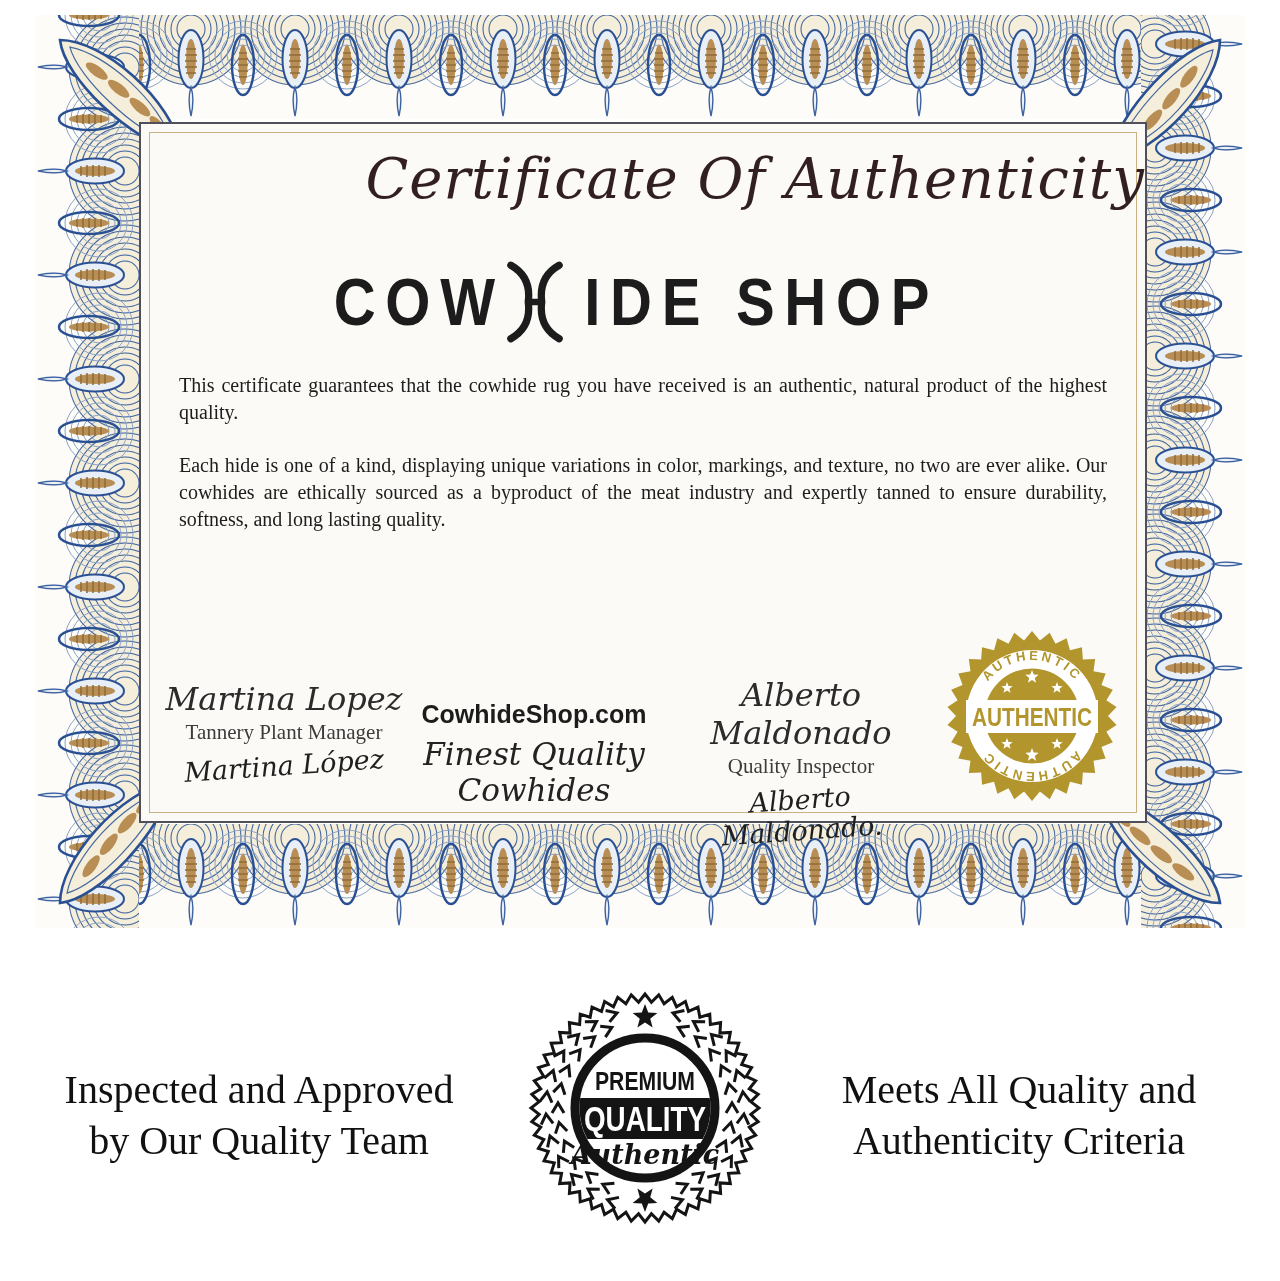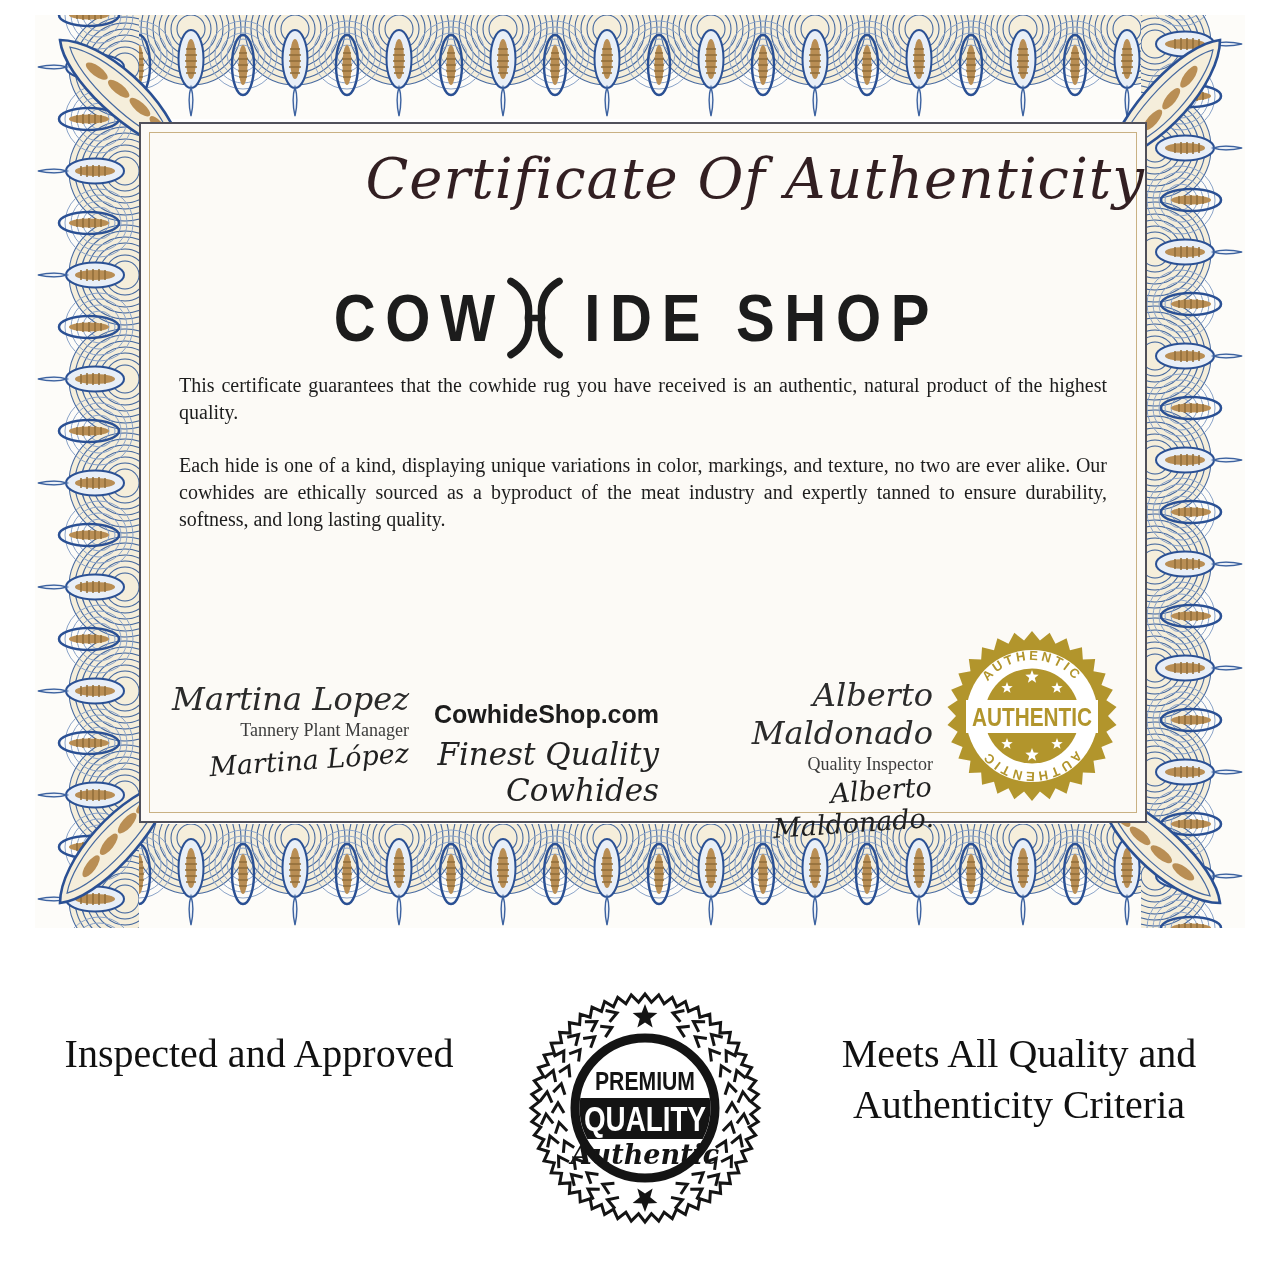--- a/index.html
+++ b/index.html
@@ -12,49 +12,49 @@
   
   .panel{position:absolute;left:139px;top:122px;width:1008px;height:701px;
          background:#fcfaf6;border:2px solid #50505a;box-sizing:border-box;}
   .panel-inner-line{position:absolute;inset:8px;border:1.5px solid #c9b183;pointer-events:none;}
 
   .title{position:absolute;top:22px;left:0;width:100%;margin:0;text-align:right;
          font-family:"DejaVu Serif",serif;font-style:italic;font-weight:400;
          font-size:56px;letter-spacing:1px;color:#321f22;}
 
   .brand{position:absolute;top:136px;left:0;width:100%;display:flex;justify-content:center;
-         align-items:center;color:#1c1c1c;margin-top:16px;}
+         align-items:center;color:#1c1c1c;}
   .brand-txt{font-family:"Liberation Sans",sans-serif;font-weight:700;font-size:66px;
              letter-spacing:11px;transform:scaleX(.88);white-space:nowrap;}
   .hide-h{width:58px;height:84px;margin:0 -4px 0 -10px;flex:0 0 auto;}
 
   .p{position:absolute;left:38px;right:38px;margin:0;font-size:20px;line-height:1.36;
      color:#1d1d1d;text-align:justify;}
   .p1{top:248px;}
   .p2{top:328px;}
   .p3{top:424px;}
 
-  .sig{position:absolute;text-align:right;color:#222;}
+  .sig{position:absolute;text-align:center;color:#222;}
   .sig-manager{left:18px;top:556px;width:250px;}
   .sig-brand{left:268px;top:576px;width:250px;}
   .sig-inspector{left:528px;top:552px;width:264px;}
   .sig-name{font-family:"DejaVu Serif",serif;font-style:italic;font-size:32px;color:#2b2b2b;}
-  .sig-role{font-size:18px;color:#3c3c3c;margin-top:2px;}
+  .sig-role{font-size:21px;color:#3c3c3c;margin-top:2px;}
   .sig-hand{font-family:"DejaVu Serif",serif;font-style:italic;font-size:27px;
             transform:rotate(-4deg);margin-top:5px;color:#1f1f1f;}
   .sig-site{font-family:"Liberation Sans",sans-serif;font-weight:700;font-size:25px;color:#1c1c1c;}
   .sig-tagline{font-family:"DejaVu Serif",serif;font-style:italic;font-size:31px;margin-top:7px;}
 
   .gold-seal{position:absolute;left:805px;top:506px;width:172px;height:172px;}
   .seal-arc{font-family:"Liberation Sans",sans-serif;font-weight:700;font-size:13px;
             letter-spacing:3px;}
   .seal-band-text{font-family:"Liberation Sans",sans-serif;font-weight:700;font-size:26px;}
 
   
-  .foot-text{position:absolute;top:1028px;width:462px;text-align:center;
+  .foot-text{position:absolute;top:1064px;width:462px;text-align:center;
              font-size:40px;line-height:1.28;color:#111;}
   .foot-left{left:28px;}
   .foot-right{left:788px;}
   .quality-badge{position:absolute;left:527px;top:990px;width:236px;height:236px;}
   .badge-premium{font-family:"Liberation Sans",sans-serif;font-weight:700;font-size:25px;}
   .badge-quality{font-family:"Liberation Sans",sans-serif;font-weight:700;font-size:35px;}
   .badge-authentic{font-family:"DejaVu Serif",serif;font-style:italic;font-weight:700;font-size:27px;}
 </style>
 </head>
 <body>
@@ -188,20 +188,21 @@
           <textPath href="#sealArc" startOffset="50%" text-anchor="middle">AUTHENTIC</textPath>
         </text>
       </g>
       <rect x="20" y="70" width="132" height="33" fill="#ffffff"></rect>
       <text class="seal-band-text" x="86" y="96" text-anchor="middle" fill="#b2952c" textLength="120" lengthAdjust="spacingAndGlyphs">AUTHENTIC</text>
     </svg>
   </div>
 
   <div class="foot-text foot-left">
     <div>Inspected and Approved</div>
+    <div>by Our Quality Team</div>
   </div>
 
   <svg class="quality-badge" viewBox="0 0 236 236">
     <g id="badge-zigzag">
         <polygon points="118.00,4.00 124.40,12.19 131.74,4.83 137.11,13.74 145.28,7.31 149.54,16.80 158.42,11.41 161.50,21.34 170.98,17.06 172.84,27.29 182.76,24.18 183.37,34.56 193.60,32.67 192.95,43.05 203.33,42.40 201.44,52.63 211.82,53.24 208.71,63.16 218.94,65.02 214.66,74.50 224.59,77.58 219.20,86.46 228.69,90.72 222.26,98.89 231.17,104.26 223.81,111.60 232.00,118.00 223.81,124.40 231.17,131.74 222.26,137.11 228.69,145.28 219.20,149.54 224.59,158.42 214.66,161.50 218.94,170.98 208.71,172.84 211.82,182.76 201.44,183.37 203.33,193.60 192.95,192.95 193.60,203.33 183.37,201.44 182.76,211.82 172.84,208.71 170.98,218.94 161.50,214.66 158.42,224.59 149.54,219.20 145.28,228.69 137.11,222.26 131.74,231.17 124.40,223.81 118.00,232.00 111.60,223.81 104.26,231.17 98.89,222.26 90.72,228.69 86.46,219.20 77.58,224.59 74.50,214.66 65.02,218.94 63.16,208.71 53.24,211.82 52.63,201.44 42.40,203.33 43.05,192.95 32.67,193.60 34.56,183.37 24.18,182.76 27.29,172.84 17.06,170.98 21.34,161.50 11.41,158.42 16.80,149.54 7.31,145.28 13.74,137.11 4.83,131.74 12.19,124.40 4.00,118.00 12.19,111.60 4.83,104.26 13.74,98.89 7.31,90.72 16.80,86.46 11.41,77.58 21.34,74.50 17.06,65.02 27.29,63.16 24.18,53.24 34.56,52.63 32.67,42.40 43.05,43.05 42.40,32.67 52.63,34.56 53.24,24.18 63.16,27.29 65.02,17.06 74.50,21.34 77.58,11.41 86.46,16.80 90.72,7.31 98.89,13.74 104.26,4.83 111.60,12.19" fill="none" stroke="#141414" stroke-width="3"></polygon>
       </g>
     <g id="badge-wreath">
         <path d="M5 -6 L-5 0 L5 6" transform="translate(205.0 118.0) rotate(90.0)" fill="none" stroke="#141414" stroke-width="3"></path>
         <path d="M5 -6 L-5 0 L5 6" transform="translate(202.8 137.4) rotate(102.9)" fill="none" stroke="#141414" stroke-width="3"></path>
         <path d="M5 -6 L-5 0 L5 6" transform="translate(196.4 155.7) rotate(115.7)" fill="none" stroke="#141414" stroke-width="3"></path>

